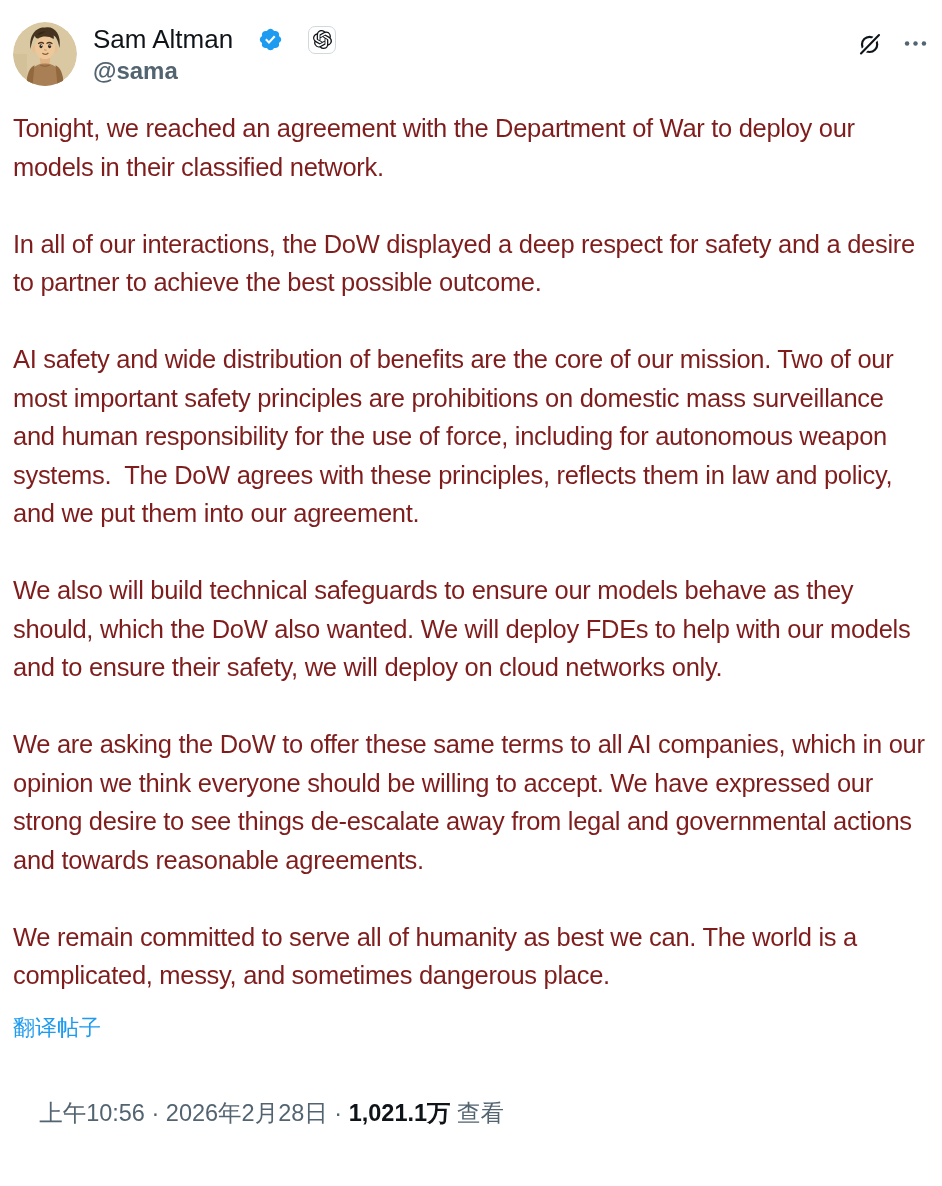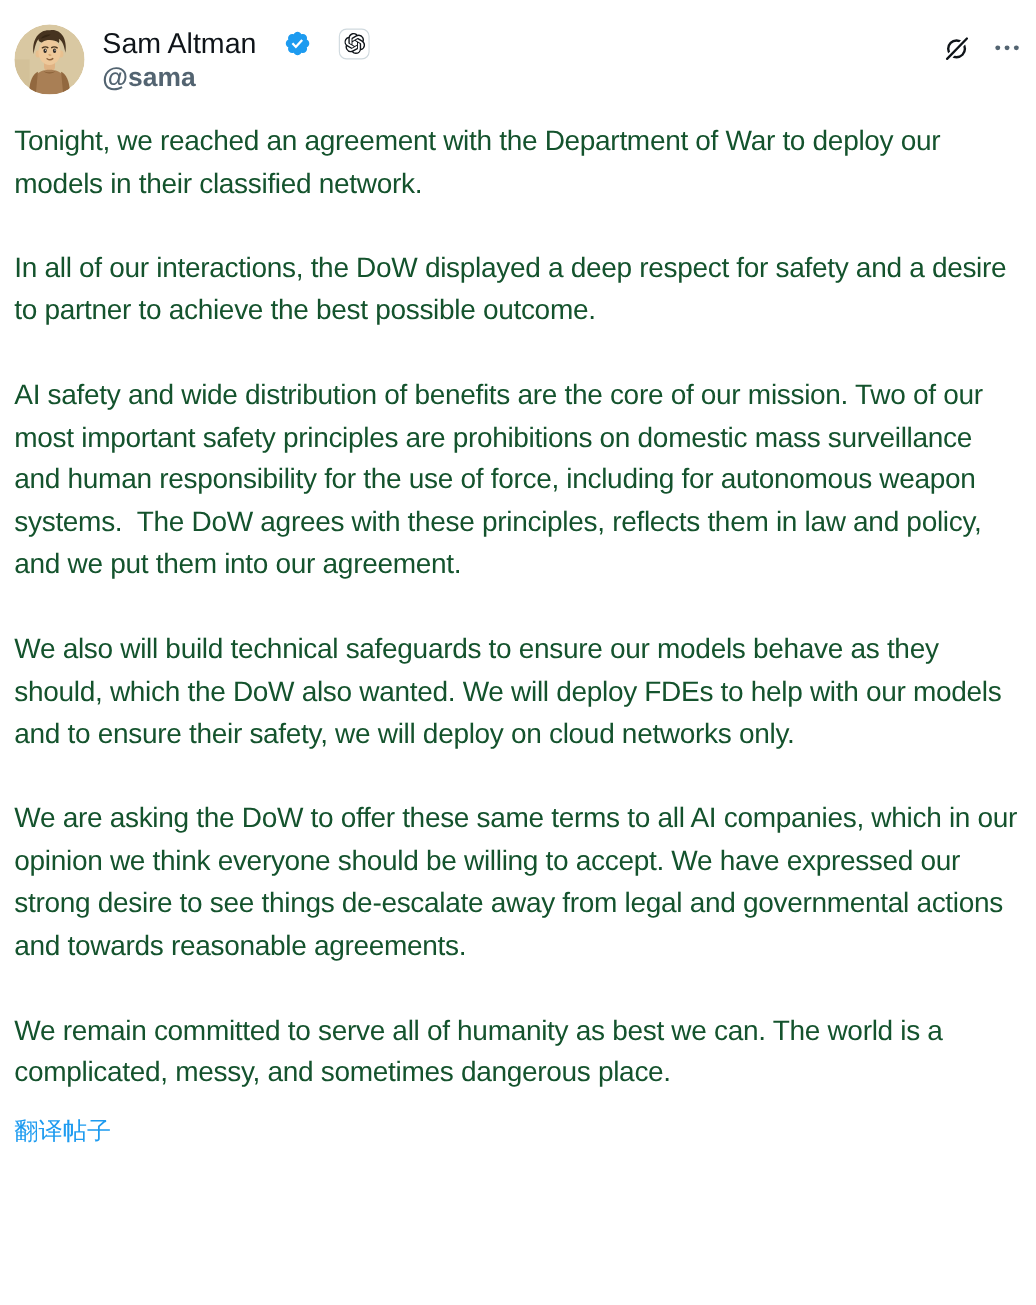--- a/index.html
+++ b/index.html
@@ -87,21 +87,21 @@
     align-items: center;
   }
   
   .body-text {
     margin-top: 23px;
     font-size: 25.5px;
     line-height: 38.5px;
     letter-spacing: -0.3px;
     white-space: pre-wrap;
     overflow-wrap: break-word;
-    color: #14532d;
+    color: #7f1d1d;
   }
   
   .translate {
     display: inline-block;
     margin-top: 20px;
     color: #1d9bf0;
     font-size: 22px;
     line-height: 26px;
     text-decoration: none;
     cursor: pointer;
@@ -195,14 +195,17 @@
 AI safety and wide distribution of benefits are the core of our mission. Two of our most important safety principles are prohibitions on domestic mass surveillance and human responsibility for the use of force, including for autonomous weapon systems.  The DoW agrees with these principles, reflects them in law and policy, and we put them into our agreement.
 
 We also will build technical safeguards to ensure our models behave as they should, which the DoW also wanted. We will deploy FDEs to help with our models and to ensure their safety, we will deploy on cloud networks only.
 
 We are asking the DoW to offer these same terms to all AI companies, which in our opinion we think everyone should be willing to accept. We have expressed our strong desire to see things de-escalate away from legal and governmental actions and towards reasonable agreements.
 
 We remain committed to serve all of humanity as best we can. The world is a complicated, messy, and sometimes dangerous place.</div>
 
   <a class="translate">翻译帖子</a>
 
+  <div class="meta">
+    <span>上午10:56 · 2026年2月28日 · </span><span class="views">1,021.1万</span><span> 查看</span>
+  </div>
 
 </div>
 
 </body></html>

